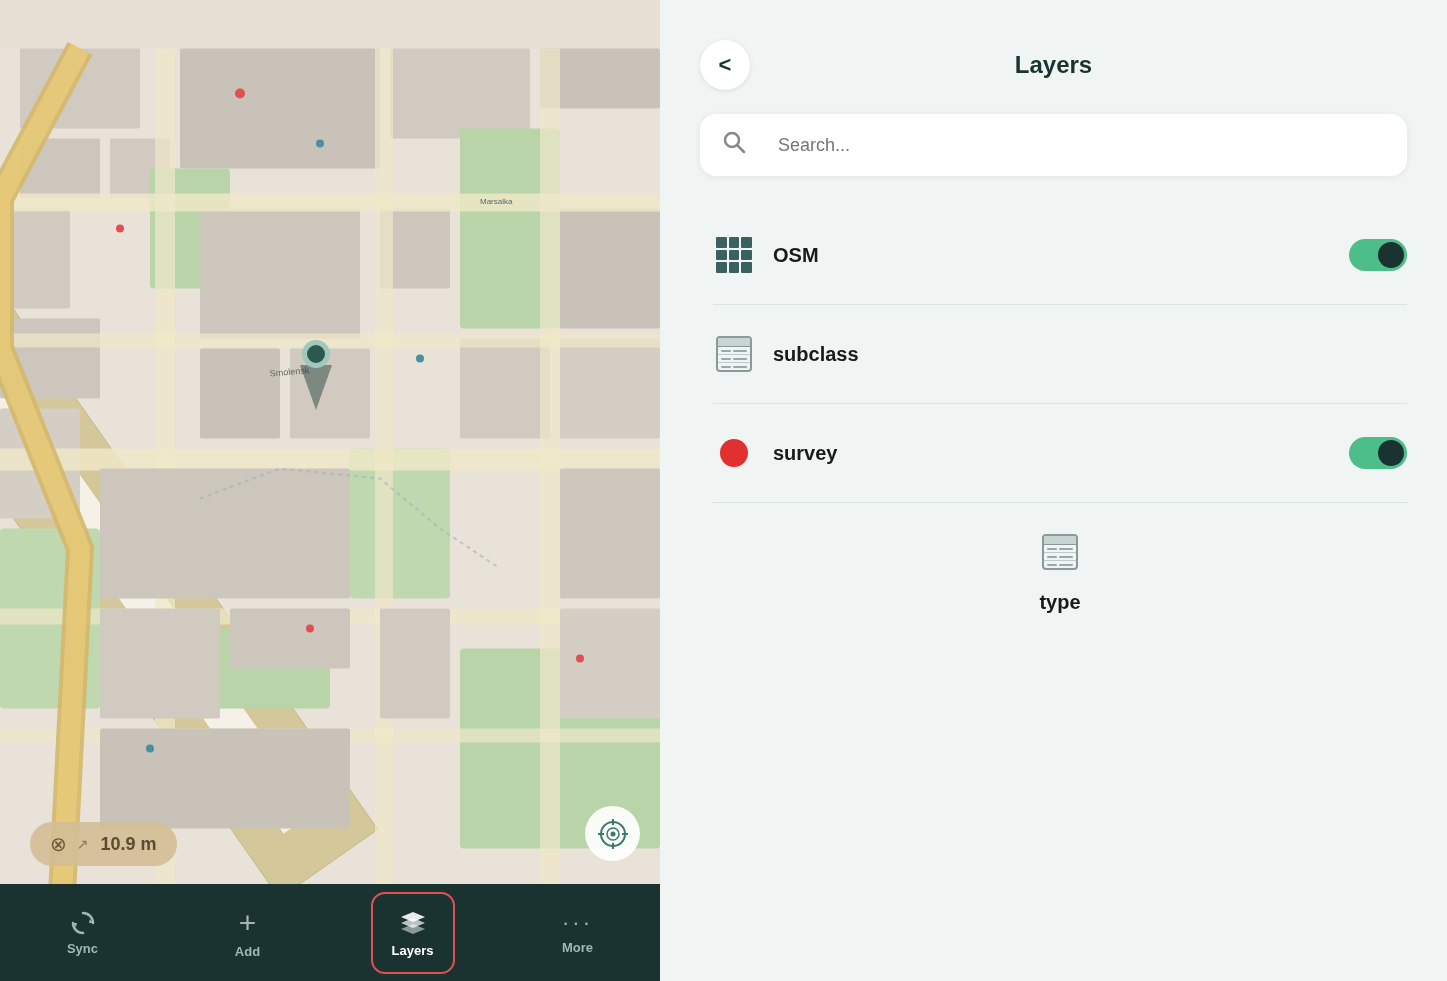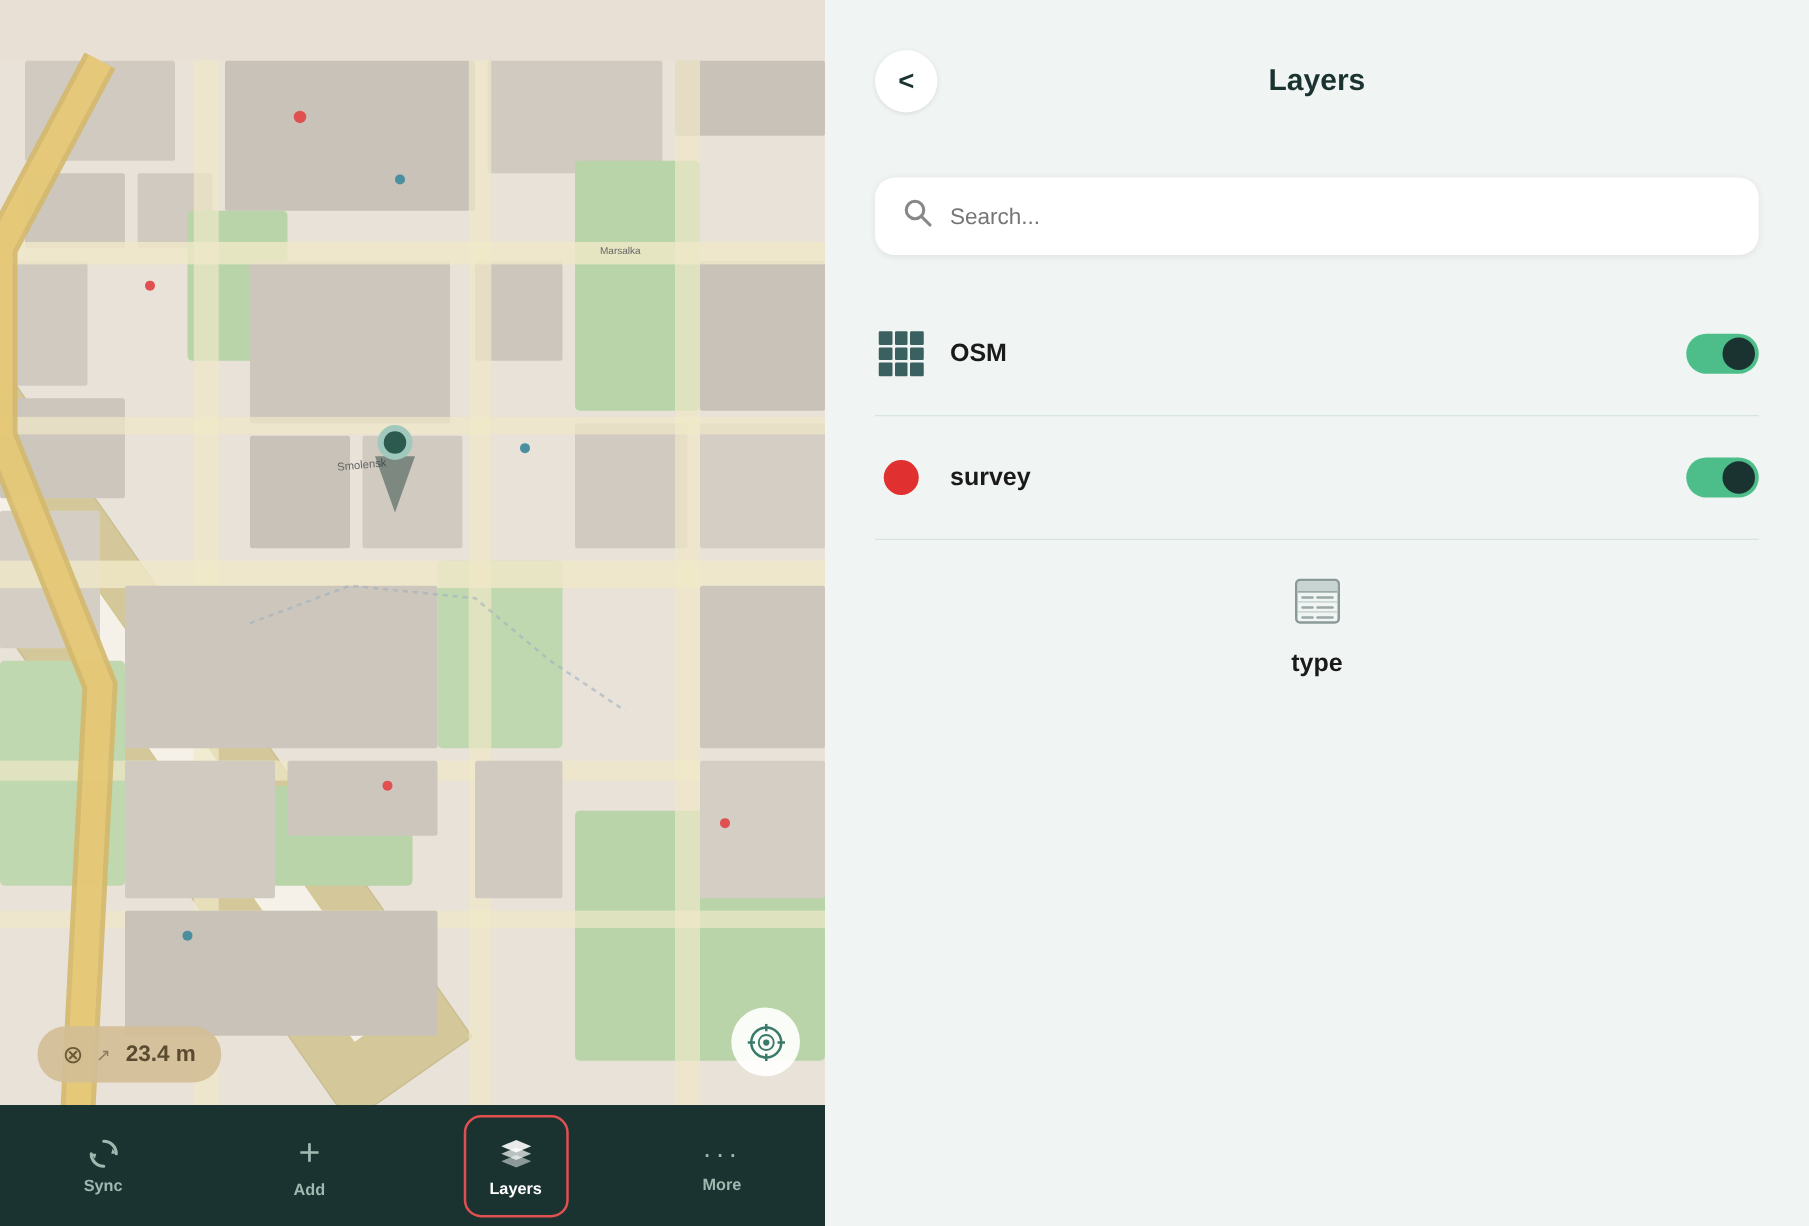--- a/index.html
+++ b/index.html
@@ -153,47 +153,48 @@
     .layers-title {
       flex: 1;
       text-align: center;
       font-size: 24px;
       font-weight: 700;
       color: #1a3330;
       margin-right: 50px;
     }
 
     .search-container {
-      margin: 32px 40px 30px 40px;
+      margin: 4px 40px 30px 40px;
       background: #ffffff;
       border-radius: 16px;
       padding: 16px 22px;
       display: flex;
       align-items: center;
-      gap: 14px;
+      gap: 32px;
       box-shadow: 0 1px 6px rgba(0,0,0,0.07);
     }
 
     .search-icon-wrap {
       font-size: 22px;
       color: #888;
     }
 
     .search-input {
       border: none;
       outline: none;
       font-size: 18px;
       color: #aaa;
       background: transparent;
       flex: 1;
     }
 
     .layers-list {
       flex: 1;
       padding: 0 40px;
+      margin-left: 13px;
     }
 
     .layer-item {
       display: flex;
       align-items: center;
       padding: 28px 0;
       border-bottom: 1px solid #d8e4e0;
       gap: 18px;
     }
 
@@ -385,21 +386,21 @@
     <div style="position:absolute; top:340px; left:300px; display:flex; flex-direction:column; align-items:center;">
       <div style="width:28px;height:28px;border-radius:50%;background:#2d5a4f;border:5px solid #a0c8bc;z-index:2;position:relative;"></div>
       <div style="width:0;height:0;border-left:16px solid transparent;border-right:16px solid transparent;border-top:45px solid rgba(25,55,50,0.45);margin-top:-3px;"></div>
     </div>
   </div>
 
   
   <div class="gps-badge">
     <span style="font-size:20px;color:#6a5a3a;">⊗</span>
     <span style="font-size:14px;color:#8a7a5a;margin-right:2px;">↗</span>
-    <span class="gps-badge-text">23.4 m</span>
+    <span class="gps-badge-text">10.9 m</span>
   </div>
 
   
   <div class="gps-button">
     <svg width="30" height="30" viewBox="0 0 30 30">
       <circle cx="15" cy="15" r="12" fill="none" stroke="#3a7a6a" stroke-width="2"></circle>
       <circle cx="15" cy="15" r="6" fill="none" stroke="#3a7a6a" stroke-width="1.5"></circle>
       <circle cx="15" cy="15" r="2.5" fill="#3a7a6a"></circle>
       <line x1="15" y1="0" x2="15" y2="6" stroke="#3a7a6a" stroke-width="2"></line>
       <line x1="15" y1="24" x2="15" y2="30" stroke="#3a7a6a" stroke-width="2"></line>
@@ -475,20 +476,40 @@
             <div class="grid-cell"></div>
             <div class="grid-cell"></div>
         </div>
       </div>
       <span class="layer-name">OSM</span>
       <div class="toggle">
         <div class="toggle-knob"></div>
       </div>
     </div>
 
+    <div class="layer-item">
+      <div class="layer-icon">
+        <div class="table-icon">
+          <div class="table-row-header"></div>
+          <div class="table-row-line">
+              <div class="table-line tl1"></div>
+              <div class="table-line tl2"></div>
+            </div>
+          <div class="table-row-line">
+              <div class="table-line tl1"></div>
+              <div class="table-line tl2"></div>
+            </div>
+          <div class="table-row-line">
+              <div class="table-line tl1"></div>
+              <div class="table-line tl2"></div>
+            </div>
+        </div>
+      </div>
+      <span class="layer-name">subclass</span>
+    </div>
 
     <div class="layer-item">
       <div class="layer-icon">
         <div class="dot-icon"></div>
       </div>
       <span class="layer-name">survey</span>
       <div class="toggle">
         <div class="toggle-knob"></div>
       </div>
     </div>

